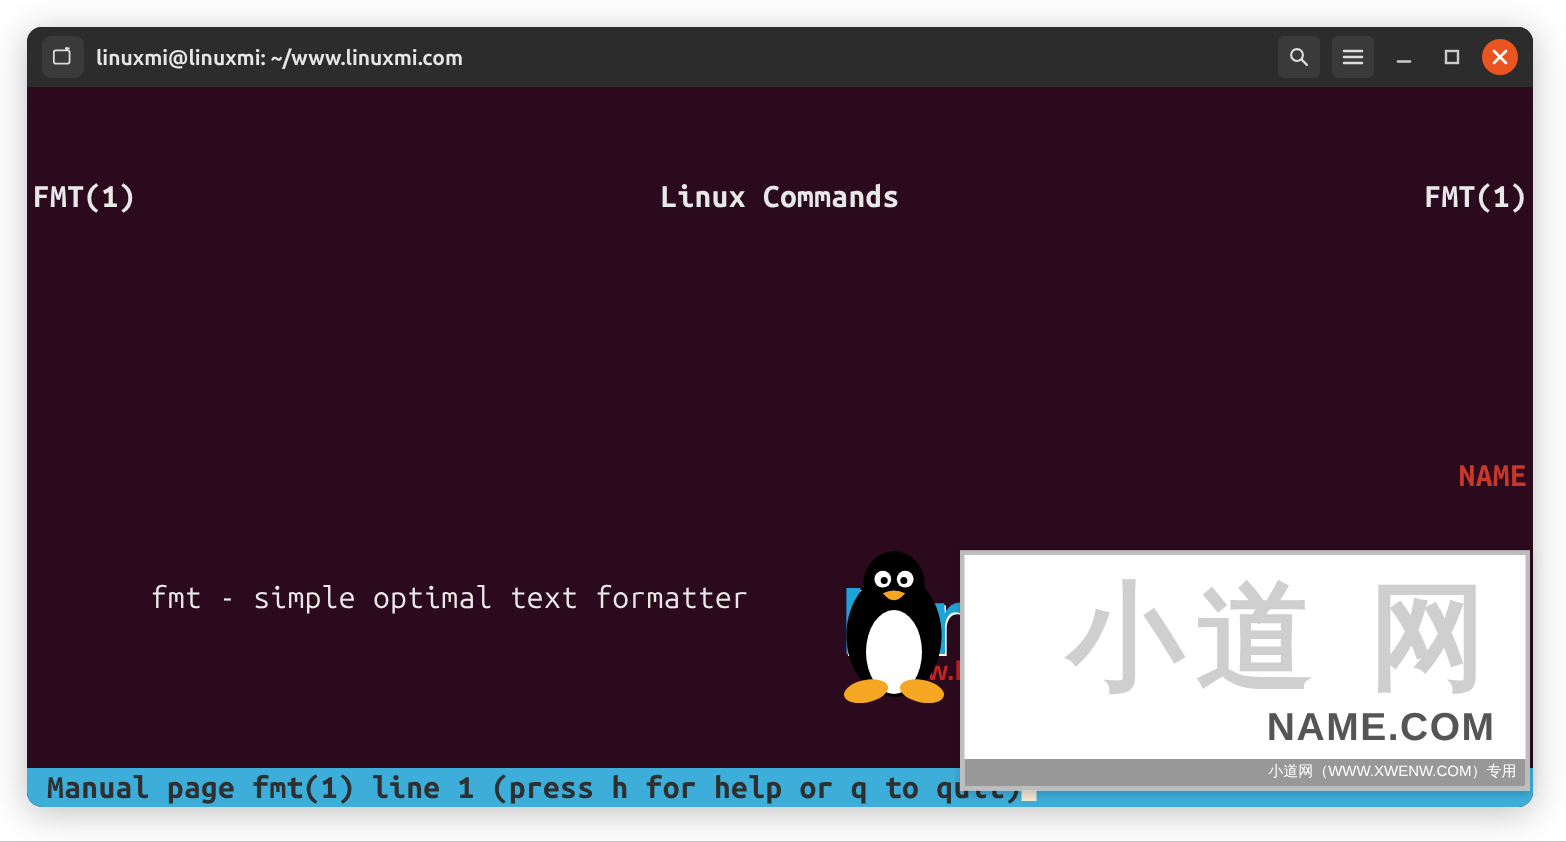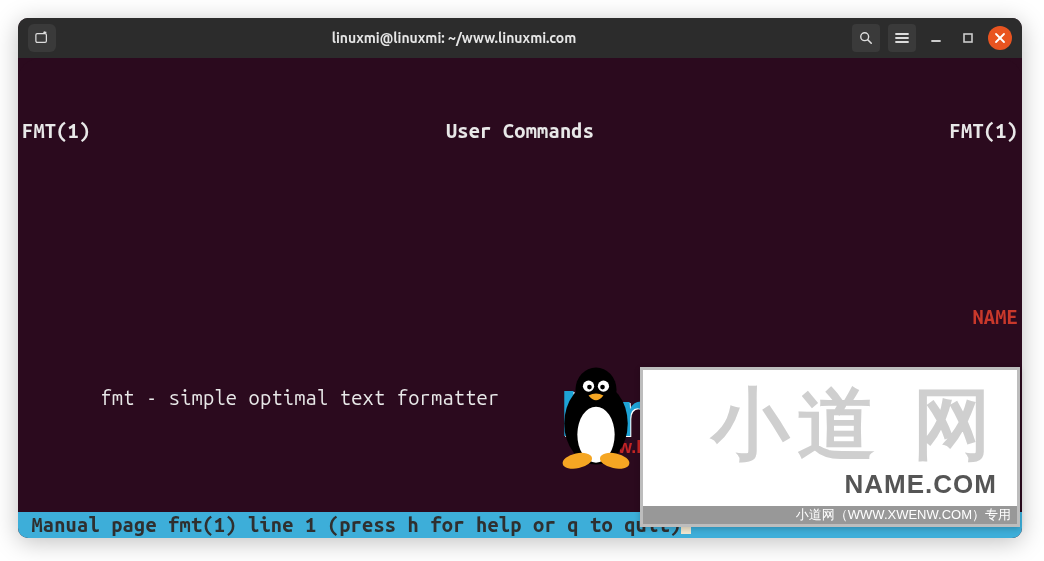--- a/index.html
+++ b/index.html
@@ -14,21 +14,21 @@
     padding:0 10px; gap:8px; color:#e0e0e0;
     font-family:Ubuntu, "Segoe UI", sans-serif; font-size:14px;
   }
   .tb-left { display:flex; align-items:center; gap:6px; }
   .tb-btn {
     width:28px; height:28px; border-radius:4px; background:#3a3a3a;
     display:flex; align-items:center; justify-content:center; color:#ddd;
     cursor:pointer; font-size:14px;
   }
   .tb-btn.square { border-radius:6px; }
-  .tb-center { flex:1 1 auto; text-align:center; font-weight:600; color:#e6e6e6; }
+  .tb-center { flex:1 1 auto; text-align:left; font-weight:600; color:#e6e6e6; }
   .tb-right { display:flex; align-items:center; gap:8px; }
   .tb-ctrl {
     width:24px; height:24px; border-radius:50%; display:flex; align-items:center;
     justify-content:center; background:transparent; color:#ccc; cursor:pointer;
     font-family:Ubuntu,"Segoe UI",sans-serif;
   }
   .tb-ctrl.close { background:#e95420; color:#fff; }
 
   .terminal {
     position:absolute; left:0; top:40px; right:0; bottom:0;
@@ -64,21 +64,21 @@
   .overlay .big-cn {
     position:absolute; right:18px; top:3px; font-size:78px; font-weight:900;
     color:#cfcfcf; letter-spacing:8px;
   }
   .overlay .xw {
     position:absolute; right:20px; bottom:24px; font-size:26px; font-weight:700;
     color:#555; letter-spacing:1px;
   }
   .overlay .foot {
     position:absolute; left:0; right:0; bottom:0; height:18px; background:#989898;
-    color:#fff; font-size:13px; text-align:right; line-height:18px; padding-right:6px;
+    color:#fff; font-size:10px; text-align:right; line-height:18px; padding-right:6px;
   }
   .wm-linux {
     position:absolute; z-index:19; left:560px; top:377px;
     font-family:Arial,sans-serif; pointer-events:none;
   }
   .wm-linux .word {
     font-size:64px; font-weight:900; color:#1ea3d6; letter-spacing:0;
     text-shadow:1px 1px 0 #fff;
   }
   .wm-linux .mi {
@@ -140,21 +140,21 @@
           <line x1="2" y1="2" x2="10" y2="10" stroke="#fff" stroke-width="1.8" stroke-linecap="round"></line>
           <line x1="10" y1="2" x2="2" y2="10" stroke="#fff" stroke-width="1.8" stroke-linecap="round"></line>
         </svg>
       </div>
     </div>
   </div>
 
   <div class="terminal">
     <div class="hdrline">
       <span class="hdr-l">FMT(1)</span>
-      <span class="hdr-c">User Commands</span>
+      <span class="hdr-c">Linux Commands</span>
       <span class="hdr-r">FMT(1)</span>
     </div>
     <div class="blank"></div>
 
     <div class="sect">NAME</div>
     <span class="indent">fmt - simple optimal text formatter</span>
     <div class="blank"></div>
 
     
     

